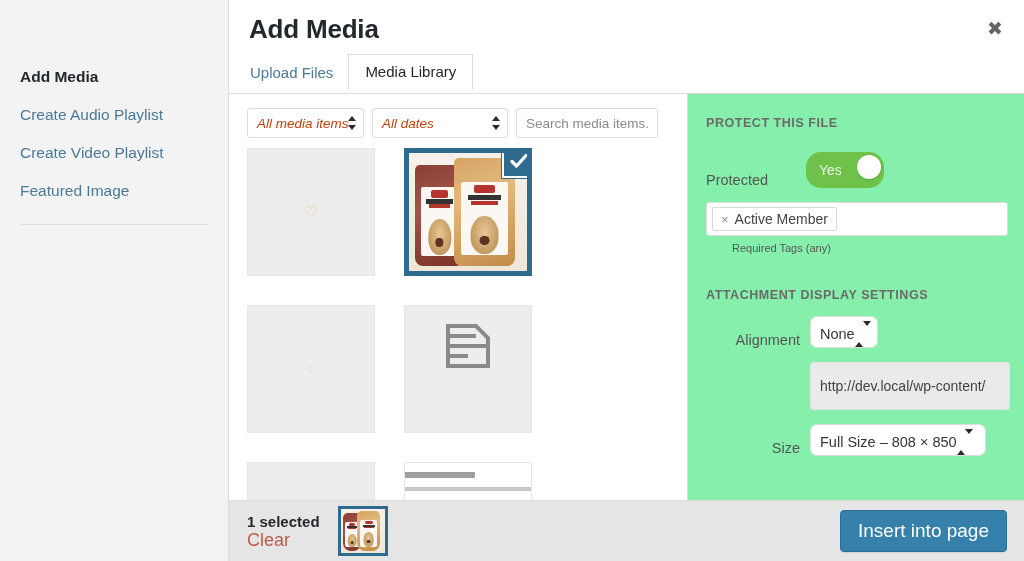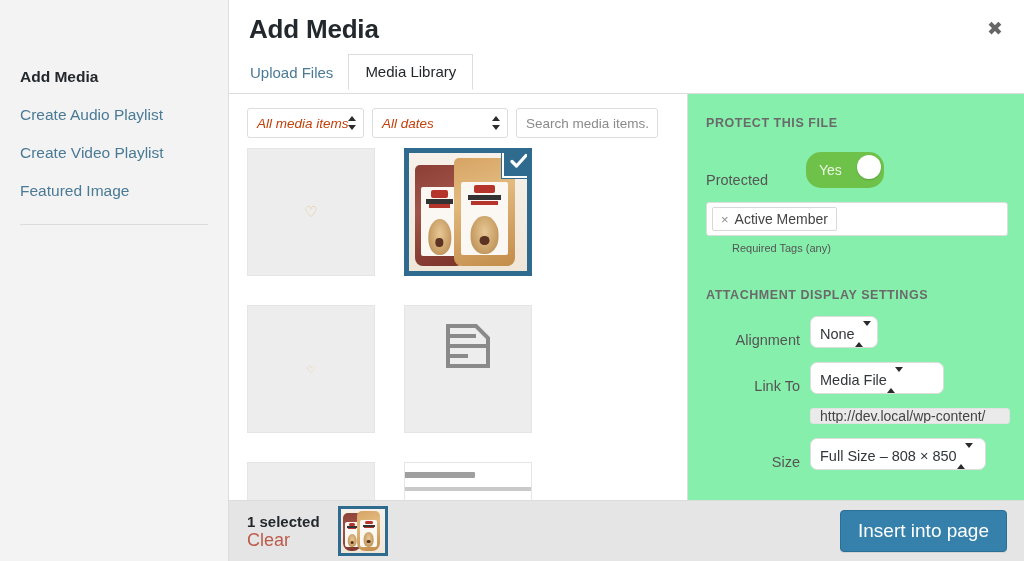--- a/index.html
+++ b/index.html
@@ -458,21 +458,21 @@
     cursor: pointer;
     white-space: nowrap;
   }
   .sel-align { width: 68px; }
   .sel-link  { width: 134px; }
   .sel-size  { width: 176px; }
 
   .url-readonly {
     margin-left: 104px;
     width: 200px;
-    height: 16px;
+    height: 48px;
     background: #eaeaea;
     border: 1px solid #e2e2e2;
     border-radius: 3px;
     display: flex;
     align-items: center;
     padding: 0 9px;
     font-size: 14px;
     color: #444;
     overflow: hidden;
     white-space: nowrap;
@@ -678,29 +678,20 @@
       <div class="row">
         <div class="row-label right">Alignment</div>
         <div class="small-select sel-align">
           <span>None</span>
           <span class="arrows">
             <span class="arrow-up"></span><span class="arrow-dn"></span>
           </span>
         </div>
       </div>
 
-      <div class="row">
-        <div class="row-label right">Link To</div>
-        <div class="small-select sel-link">
-          <span>Media File</span>
-          <span class="arrows">
-            <span class="arrow-up"></span><span class="arrow-dn"></span>
-          </span>
-        </div>
-      </div>
 
       <div class="url-readonly">http://dev.local/wp-content/</div>
 
       <div class="row">
         <div class="row-label right">Size</div>
         <div class="small-select sel-size">
           <span>Full Size – 808 × 850</span>
           <span class="arrows">
             <span class="arrow-up"></span><span class="arrow-dn"></span>
           </span>

